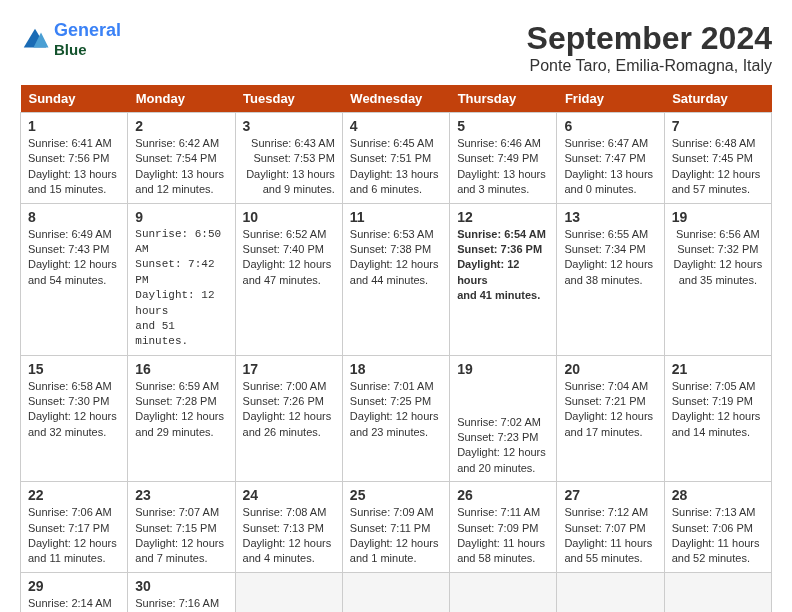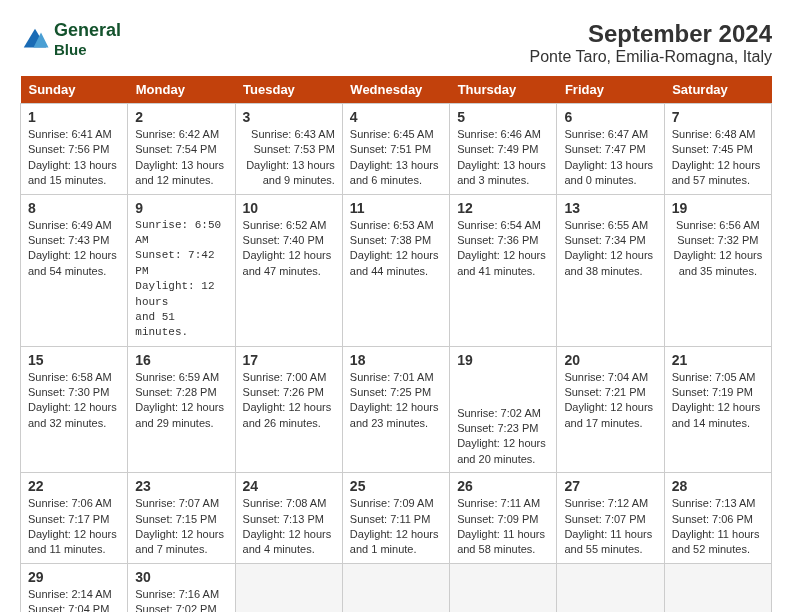--- a/index.html
+++ b/index.html
@@ -17,36 +17,36 @@
       margin-bottom: 10px;
     }
     .logo {
       display: flex;
       align-items: center;
       gap: 4px;
     }
     .logo-text-general {
       font-size: 18px;
       font-weight: bold;
-      color: #14532d;
+      color: #3b82f6;
     }
     .logo-text-blue {
       font-size: 15px;
       font-weight: bold;
       color: #14532d;
     }
     .logo-icon {
       width: 30px;
       height: 30px;
     }
     .title-area {
       text-align: right;
     }
     .month-title {
-      font-size: 24px;
+      font-size: 32px;
       font-weight: bold;
       color: #333;
     }
     .subtitle {
       font-size: 16px;
       color: #333;
     }
     table {
       width: 100%;
       border-collapse: collapse;
@@ -189,21 +189,21 @@
         </td>
         <td>
           <span class="day-num">11</span>
           <div class="day-info" style="white-space: pre-line;">Sunrise: 6:53 AM
 Sunset: 7:38 PM
 Daylight: 12 hours
 and 44 minutes.</div>
         </td>
         <td>
           <span class="day-num">12</span>
-          <div class="day-info" style="white-space: pre-line;">Sunrise: 6:54 AM
+          <div class="day-info" style="white-space: pre-line; font-weight: bold;">Sunrise: 6:54 AM
 Sunset: 7:36 PM
 Daylight: 12 hours
 and 41 minutes.</div>
         </td>
         <td>
           <span class="day-num">13</span>
           <div class="day-info" style="white-space: pre-line;">Sunrise: 6:55 AM
 Sunset: 7:34 PM
 Daylight: 12 hours
 and 38 minutes.</div>

